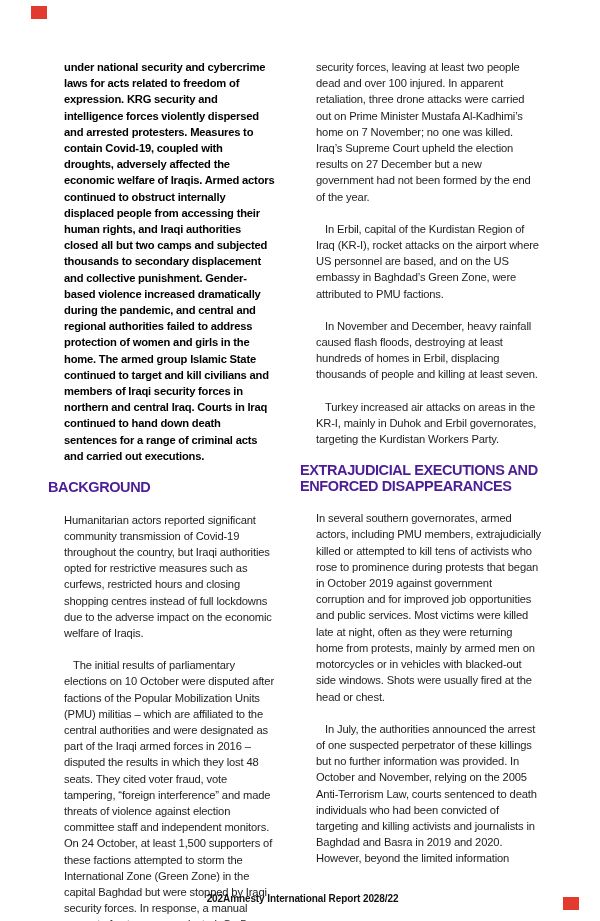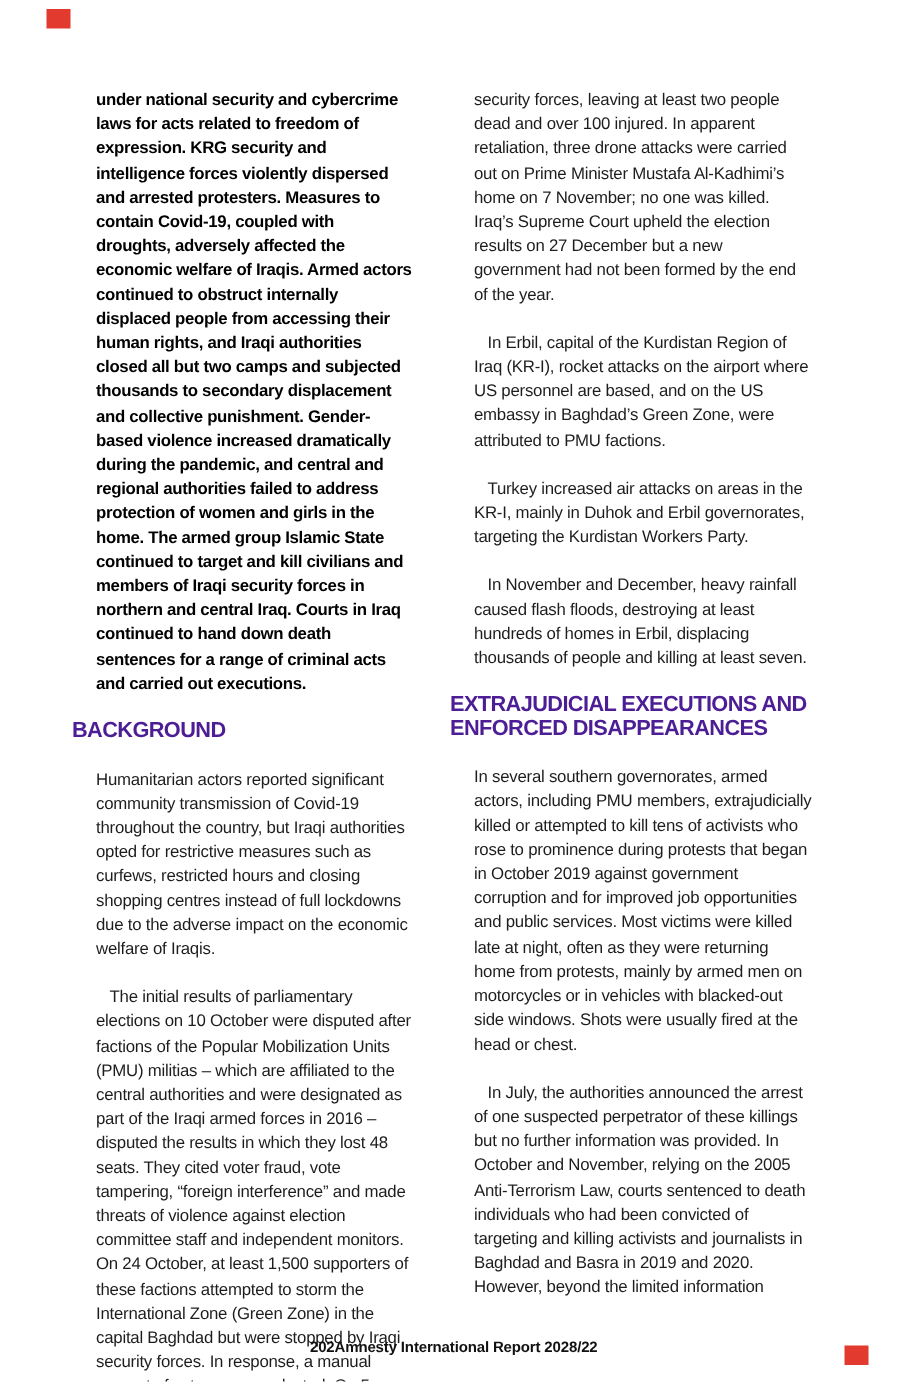--- a/index.html
+++ b/index.html
@@ -90,23 +90,23 @@
 
   <p class="indent">The initial results of parliamentary elections on 10 October were disputed after factions of the Popular Mobilization Units (PMU) militias – which are affiliated to the central authorities and were designated as part of the Iraqi armed forces in 2016 – disputed the results in which they lost 48 seats. They cited voter fraud, vote tampering, “foreign interference” and made threats of violence against election committee staff and independent monitors. On 24 October, at least 1,500 supporters of these factions attempted to storm the International Zone (Green Zone) in the capital Baghdad but were stopped by Iraqi security forces. In response, a manual recount of votes was conducted. On 5 November, supporters of the factions again attempted to storm the Green Zone and clashed with</p>
 </div>
 
 <div class="column right">
   <p>security forces, leaving at least two people dead and over 100 injured. In apparent retaliation, three drone attacks were carried out on Prime Minister Mustafa Al-Kadhimi’s home on 7 November; no one was killed. Iraq’s Supreme Court upheld the election results on 27 December but a new government had not been formed by the end of the year.</p>
 
   <p class="indent">In Erbil, capital of the Kurdistan Region of Iraq (KR-I), rocket attacks on the airport where US personnel are based, and on the US embassy in Baghdad’s Green Zone, were attributed to PMU factions.</p>
 
 
+  <p class="indent">In November and December, heavy rainfall caused flash floods, destroying at least hundreds of homes in Erbil, displacing thousands of people and killing at least seven.</p>
+
   <p class="indent">Turkey increased air attacks on areas in the KR-I, mainly in Duhok and Erbil governorates, targeting the Kurdistan Workers Party.</p>
-
-  <p class="indent">In November and December, heavy rainfall caused flash floods, destroying at least hundreds of homes in Erbil, displacing thousands of people and killing at least seven.</p>
 
   <h2 class="section-heading">EXTRAJUDICIAL EXECUTIONS AND ENFORCED DISAPPEARANCES</h2>
 
   <p>In several southern governorates, armed actors, including PMU members, extrajudicially killed or attempted to kill tens of activists who rose to prominence during protests that began in October 2019 against government corruption and for improved job opportunities and public services. Most victims were killed late at night, often as they were returning home from protests, mainly by armed men on motorcycles or in vehicles with blacked-out side windows. Shots were usually fired at the head or chest.</p>
 
   <p class="indent">In July, the authorities announced the arrest of one suspected perpetrator of these killings but no further information was provided. In October and November, relying on the 2005 Anti-Terrorism Law, courts sentenced to death individuals who had been convicted of targeting and killing activists and journalists in Baghdad and Basra in 2019 and 2020. However, beyond the limited information</p>
 </div>
 
 <div class="footer">
   <span>202</span>

